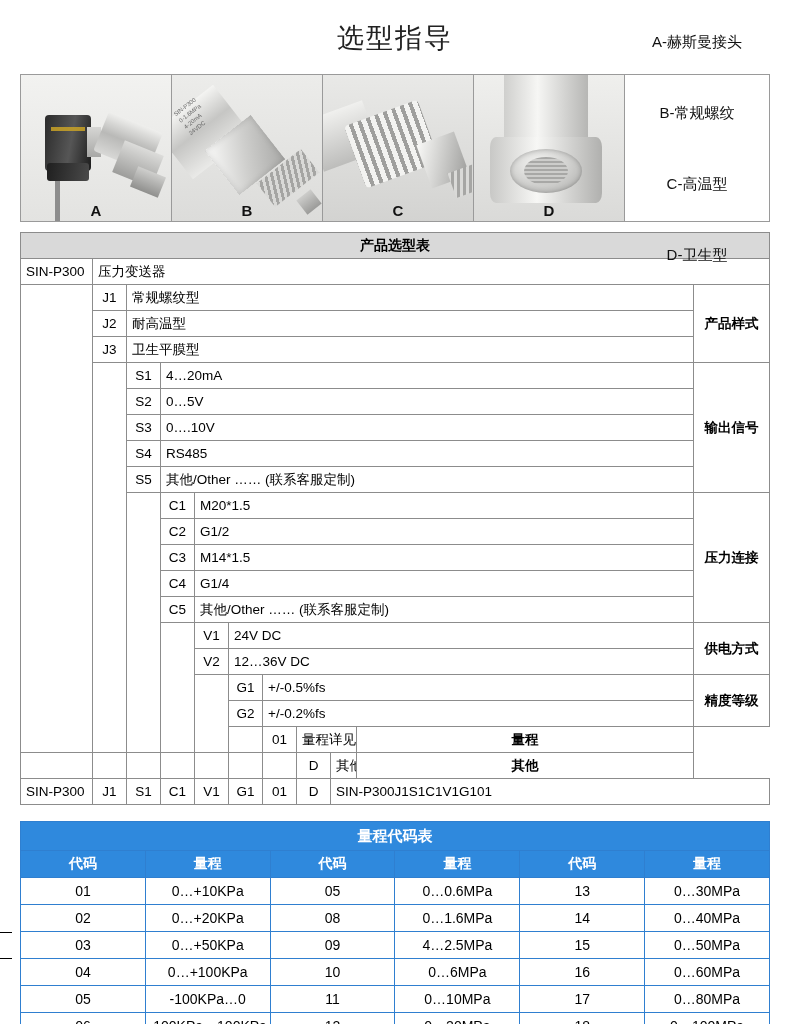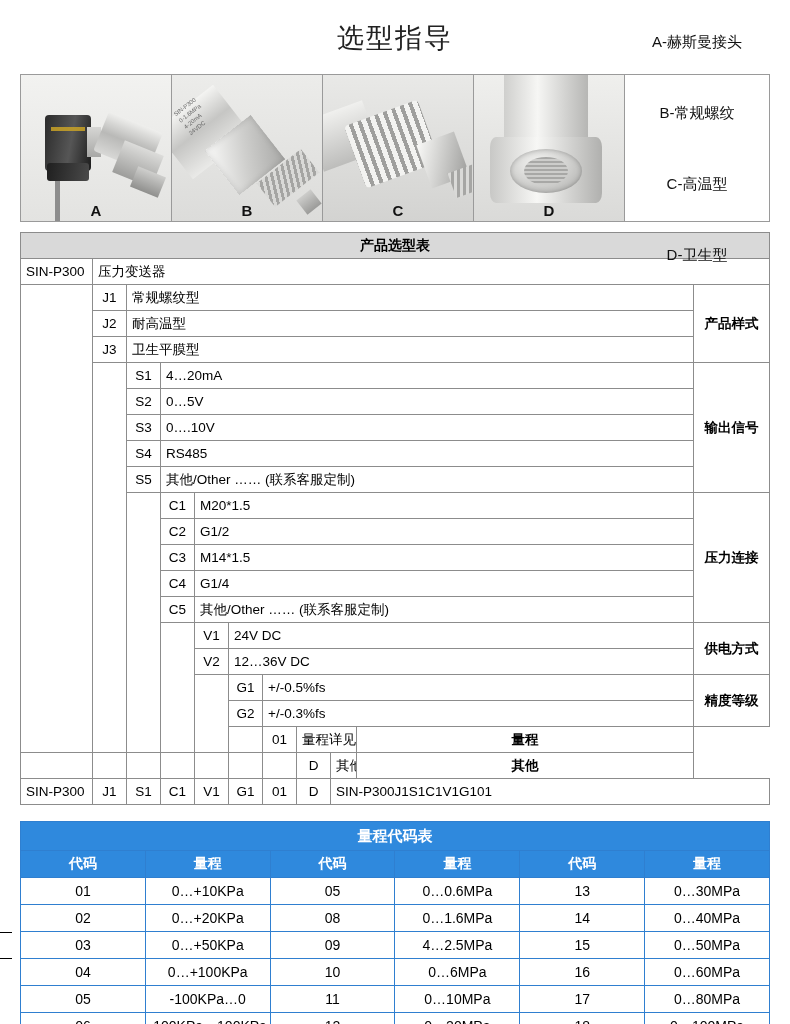--- a/index.html
+++ b/index.html
@@ -307,21 +307,21 @@
   </tr>
 
   <tr>
     <td rowspan="3"></td>
     <td class="code-cell">G1</td>
     <td colspan="4">+/-0.5%fs</td>
     <td rowspan="2" class="grp">精度等级</td>
   </tr>
   <tr>
     <td class="code-cell">G2</td>
-    <td colspan="4">+/-0.3%fs</td>
+    <td colspan="4">+/-0.2%fs</td>
   </tr>
 
   <tr>
     <td></td>
     <td class="code-cell">01</td>
     <td colspan="2">量程详见对照表</td>
     <td class="grp">量程</td>
   </tr>
 
   <tr>

